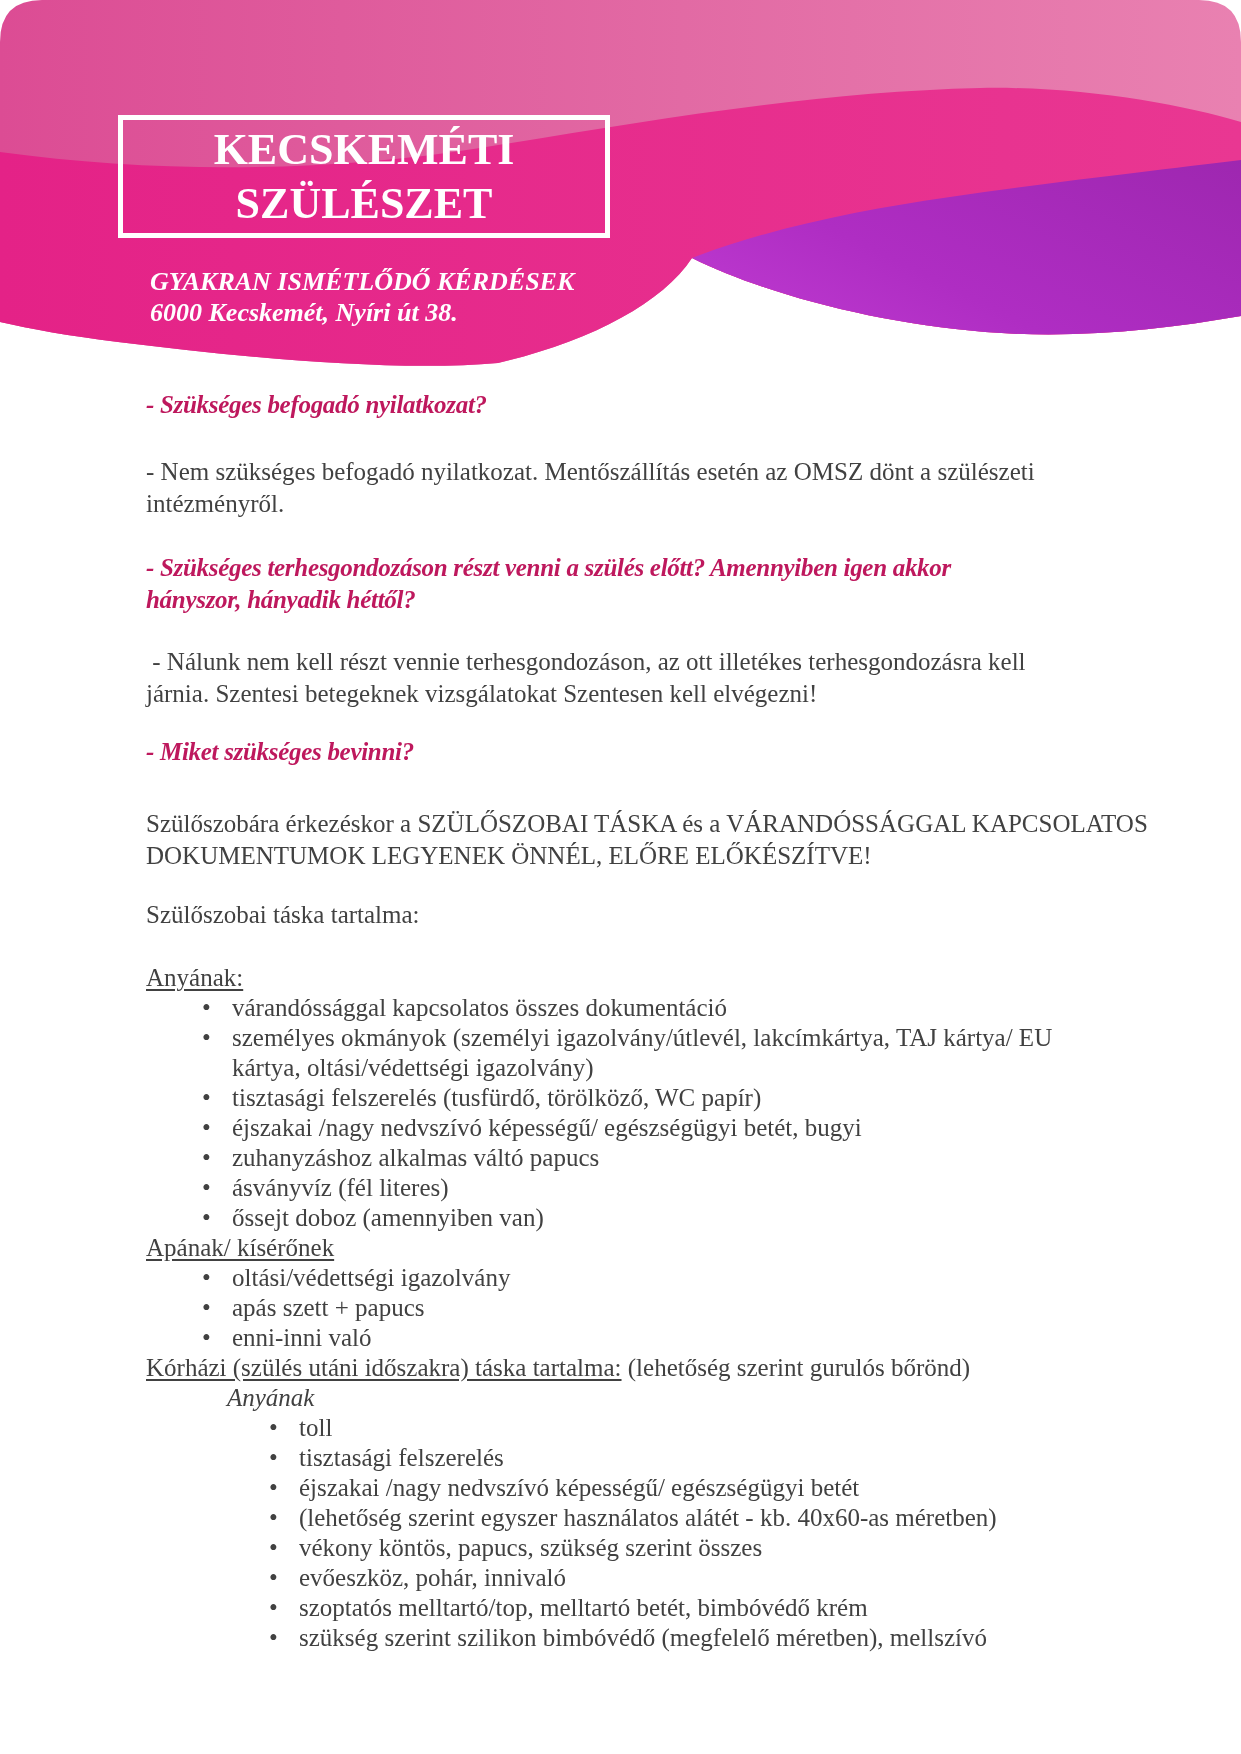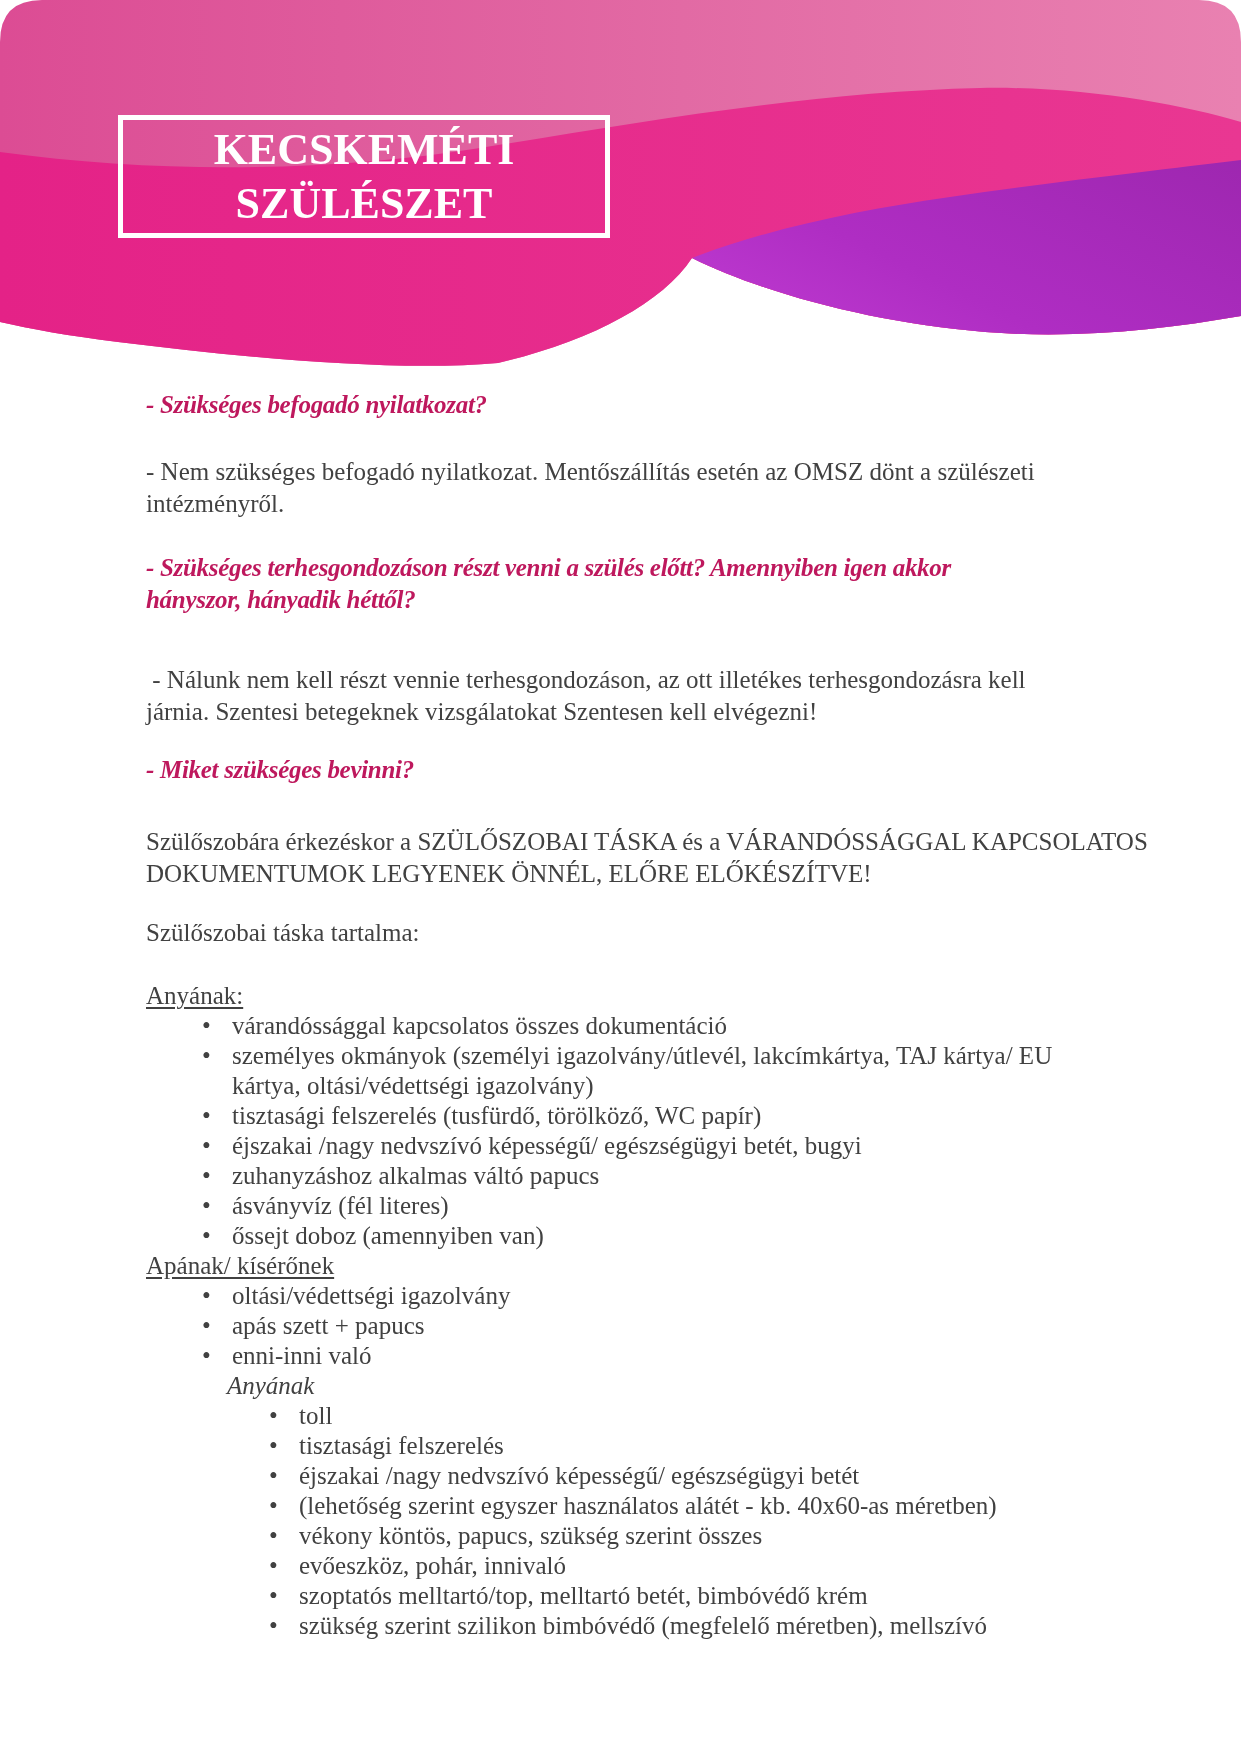--- a/index.html
+++ b/index.html
@@ -32,21 +32,21 @@
     position:absolute;left:146px;top:389px;width:1080px;
     color:#414141;font-size:25px;line-height:32px;
   }
   .q{
     font-weight:bold;font-style:italic;letter-spacing:-0.3px;
     white-space:pre-line;color:#be185d;
   }
   .a{white-space:pre-line;}
   .q1{margin-bottom:35px;}
   .a1{margin-bottom:32px;}
-  .q2{margin-bottom:48px;}
+  .q2{margin-bottom:30px;}
   .a2{margin-bottom:26px;margin-top:16px;}
   .q3{margin-bottom:40px;}
   .p-arrival{margin-bottom:27px;white-space:pre-line;}
   .p-bagintro{margin-bottom:32px;}
   .bag{line-height:30px;}
   .sec-head{text-decoration:underline;text-underline-offset:3px;}
   .sec-head-mixed .u{text-decoration:underline;text-underline-offset:3px;}
   .sub-head{font-style:italic;padding-left:81px;}
   .bullet-row{display:flex;}
   .bullet-row .dot{width:30px;flex:0 0 30px;}
@@ -99,20 +99,22 @@
                C 1060 181 1160 170 1241 160
                L 1241 430 L 692 430 Z"></path>
     </g>
   </svg>
 
   <div class="title-box">
     <div class="title-line">KECSKEMÉTI</div>
     <div class="title-line">SZÜLÉSZET</div>
   </div>
 
+  <div class="subtitle">GYAKRAN ISMÉTLŐDŐ KÉRDÉSEK
+6000 Kecskemét, Nyíri út 38.</div>
 
   <div class="content">
 
     <div class="q q1">- Szükséges befogadó nyilatkozat?</div>
     <div class="a a1">- Nem szükséges befogadó nyilatkozat. Mentőszállítás esetén az OMSZ dönt a szülészeti
 intézményről.</div>
 
     <div class="q q2">- Szükséges terhesgondozáson részt venni a szülés előtt? Amennyiben igen akkor
 hányszor, hányadik héttől?</div>
     <div class="a a2">&nbsp;- Nálunk nem kell részt vennie terhesgondozáson, az ott illetékes terhesgondozásra kell
@@ -173,20 +175,21 @@
           <div class="bullet-row lvl1">
             <span class="dot">•</span>
             <span class="item-text">apás szett + papucs</span>
           </div>
           <div class="bullet-row lvl1">
             <span class="dot">•</span>
             <span class="item-text">enni-inni való</span>
           </div>
         </div>
 
+      <div class="sec-head-mixed"><span class="u">Kórházi (szülés utáni időszakra) táska tartalma:</span><span> (lehetőség szerint gurulós bőrönd)</span></div>
 
       <div class="sub-head">Anyának</div>
 
       <div>
 
       <div class="bullet-row lvl2">
             <span class="dot">•</span>
             <span class="item-text">toll</span>
           </div>
           <div class="bullet-row lvl2">

